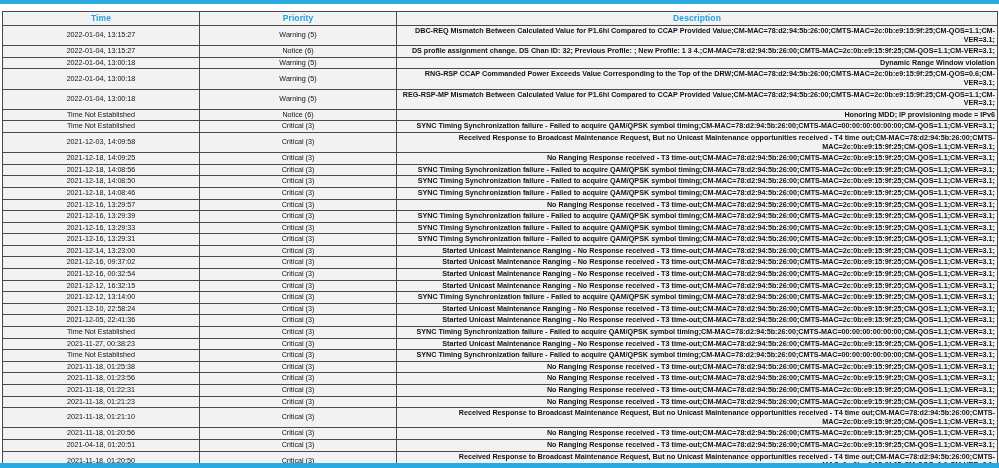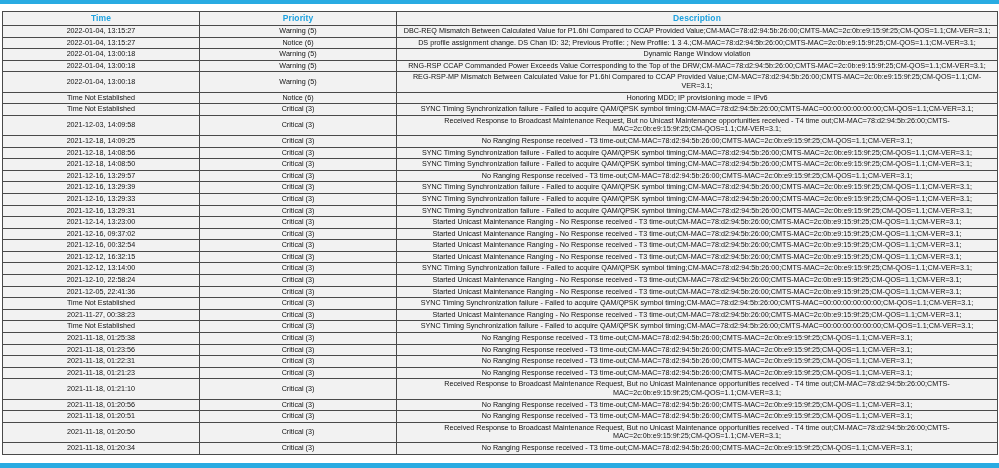--- a/index.html
+++ b/index.html
@@ -65,23 +65,24 @@
     line-height: 8.6px;
     padding: 1px 2px;
     vertical-align: middle;
     overflow: hidden;
   }
   td.time-cell, td.pri-cell {
     text-align: center;
     white-space: nowrap;
   }
   td.desc-cell {
-    text-align: center;
+    text-align: right;
     word-break: break-word;
     padding-left: 3px;
+    font-weight: bold;
   }
 </style>
 </head>
 <body>
 
 <div id="page">
 
   <div class="accent-bar"></div>
   <div class="accent-gap"></div>
 
@@ -111,21 +112,21 @@
             <td class="desc-cell">DS profile assignment change. DS Chan ID: 32; Previous Profile: ; New Profile: 1 3 4.;CM-MAC=78:d2:94:5b:26:00;CMTS-MAC=2c:0b:e9:15:9f:25;CM-QOS=1.1;CM-VER=3.1;</td>
           </tr>
           <tr>
             <td class="time-cell">2022-01-04, 13:00:18</td>
             <td class="pri-cell">Warning (5)</td>
             <td class="desc-cell">Dynamic Range Window violation</td>
           </tr>
           <tr>
             <td class="time-cell">2022-01-04, 13:00:18</td>
             <td class="pri-cell">Warning (5)</td>
-            <td class="desc-cell">RNG-RSP CCAP Commanded Power Exceeds Value Corresponding to the Top of the DRW;CM-MAC=78:d2:94:5b:26:00;CMTS-MAC=2c:0b:e9:15:9f:25;CM-QOS=1.1;CM-VER=3.1;</td>
+            <td class="desc-cell">RNG-RSP CCAP Commanded Power Exceeds Value Corresponding to the Top of the DRW;CM-MAC=78:d2:94:5b:26:00;CMTS-MAC=2c:0b:e9:15:9f:25;CM-QOS=0.6;CM-VER=3.1;</td>
           </tr>
           <tr>
             <td class="time-cell">2022-01-04, 13:00:18</td>
             <td class="pri-cell">Warning (5)</td>
             <td class="desc-cell">REG-RSP-MP Mismatch Between Calculated Value for P1.6hi Compared to CCAP Provided Value;CM-MAC=78:d2:94:5b:26:00;CMTS-MAC=2c:0b:e9:15:9f:25;CM-QOS=1.1;CM-VER=3.1;</td>
           </tr>
           <tr>
             <td class="time-cell">Time Not Established</td>
             <td class="pri-cell">Notice (6)</td>
             <td class="desc-cell">Honoring MDD; IP provisioning mode = IPv6</td>
@@ -149,20 +150,25 @@
             <td class="time-cell">2021-12-18, 14:08:56</td>
             <td class="pri-cell">Critical (3)</td>
             <td class="desc-cell">SYNC Timing Synchronization failure - Failed to acquire QAM/QPSK symbol timing;CM-MAC=78:d2:94:5b:26:00;CMTS-MAC=2c:0b:e9:15:9f:25;CM-QOS=1.1;CM-VER=3.1;</td>
           </tr>
           <tr>
             <td class="time-cell">2021-12-18, 14:08:50</td>
             <td class="pri-cell">Critical (3)</td>
             <td class="desc-cell">SYNC Timing Synchronization failure - Failed to acquire QAM/QPSK symbol timing;CM-MAC=78:d2:94:5b:26:00;CMTS-MAC=2c:0b:e9:15:9f:25;CM-QOS=1.1;CM-VER=3.1;</td>
           </tr>
           <tr>
+            <td class="time-cell">2021-12-18, 14:08:46</td>
+            <td class="pri-cell">Critical (3)</td>
+            <td class="desc-cell">SYNC Timing Synchronization failure - Failed to acquire QAM/QPSK symbol timing;CM-MAC=78:d2:94:5b:26:00;CMTS-MAC=2c:0b:e9:15:9f:25;CM-QOS=1.1;CM-VER=3.1;</td>
+          </tr>
+          <tr>
             <td class="time-cell">2021-12-16, 13:29:57</td>
             <td class="pri-cell">Critical (3)</td>
             <td class="desc-cell">No Ranging Response received - T3 time-out;CM-MAC=78:d2:94:5b:26:00;CMTS-MAC=2c:0b:e9:15:9f:25;CM-QOS=1.1;CM-VER=3.1;</td>
           </tr>
           <tr>
             <td class="time-cell">2021-12-16, 13:29:39</td>
             <td class="pri-cell">Critical (3)</td>
             <td class="desc-cell">SYNC Timing Synchronization failure - Failed to acquire QAM/QPSK symbol timing;CM-MAC=78:d2:94:5b:26:00;CMTS-MAC=2c:0b:e9:15:9f:25;CM-QOS=1.1;CM-VER=3.1;</td>
           </tr>
           <tr>
@@ -249,21 +255,21 @@
             <td class="time-cell">2021-11-18, 01:21:10</td>
             <td class="pri-cell">Critical (3)</td>
             <td class="desc-cell">Received Response to Broadcast Maintenance Request, But no Unicast Maintenance opportunities received - T4 time out;CM-MAC=78:d2:94:5b:26:00;CMTS-MAC=2c:0b:e9:15:9f:25;CM-QOS=1.1;CM-VER=3.1;</td>
           </tr>
           <tr>
             <td class="time-cell">2021-11-18, 01:20:56</td>
             <td class="pri-cell">Critical (3)</td>
             <td class="desc-cell">No Ranging Response received - T3 time-out;CM-MAC=78:d2:94:5b:26:00;CMTS-MAC=2c:0b:e9:15:9f:25;CM-QOS=1.1;CM-VER=3.1;</td>
           </tr>
           <tr>
-            <td class="time-cell">2021-11-18, 01:20:51</td>
+            <td class="time-cell">2021-04-18, 01:20:51</td>
             <td class="pri-cell">Critical (3)</td>
             <td class="desc-cell">No Ranging Response received - T3 time-out;CM-MAC=78:d2:94:5b:26:00;CMTS-MAC=2c:0b:e9:15:9f:25;CM-QOS=1.1;CM-VER=3.1;</td>
           </tr>
           <tr>
             <td class="time-cell">2021-11-18, 01:20:50</td>
             <td class="pri-cell">Critical (3)</td>
             <td class="desc-cell">Received Response to Broadcast Maintenance Request, But no Unicast Maintenance opportunities received - T4 time out;CM-MAC=78:d2:94:5b:26:00;CMTS-MAC=2c:0b:e9:15:9f:25;CM-QOS=1.1;CM-VER=3.1;</td>
           </tr>
           <tr>
             <td class="time-cell">2021-11-18, 01:20:34</td>

